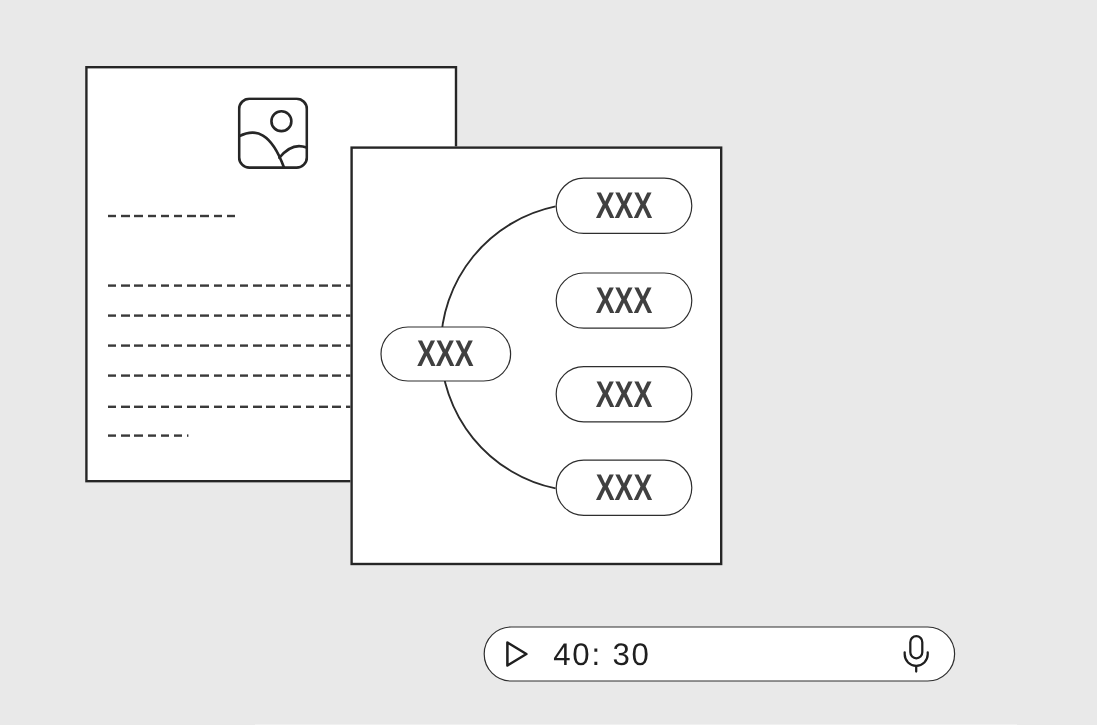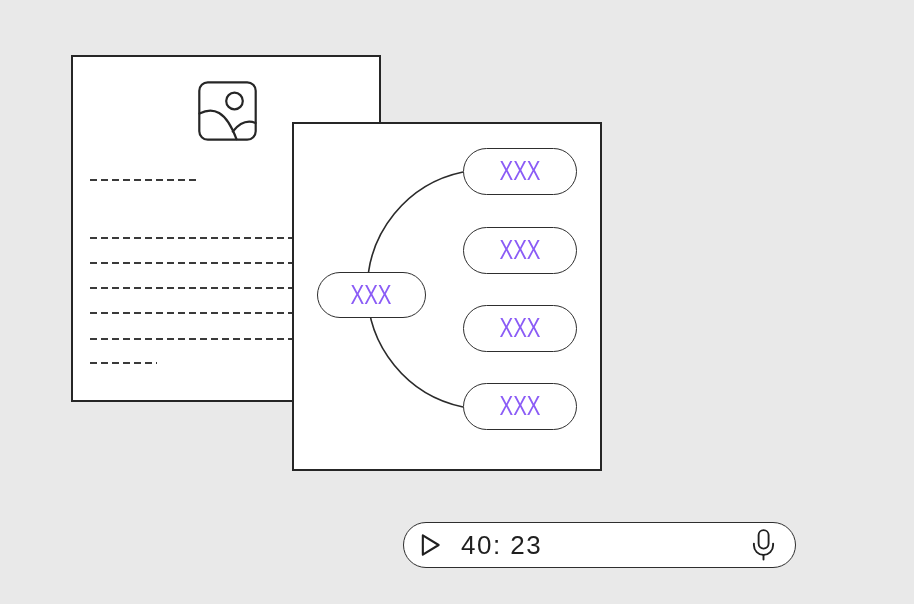--- a/index.html
+++ b/index.html
@@ -33,21 +33,21 @@
   .dash.b5 { left:17px; top:281px; width:215px; }
   .dash.short { left:17px; top:305px; width:67px; }
 
   .arcs { position:absolute; left:0; top:0; width:306px; height:345px; }
 
   .node {
     position:absolute; background:#ffffff;
     border:1.5px solid #2e2e2e; border-radius:24px;
     box-sizing:border-box;
     display:flex; align-items:center; justify-content:center;
-    font-size:27px; color:#8b5cf6;
+    font-size:31px; color:#404040;font-weight:bold;
   }
   .node span { display:inline-block; transform:scaleX(0.76); white-space:nowrap; }
   .node.root { left:23px;  top:148px; width:109px; height:46px; }
   .node.c0   { left:169px; top:24px;  width:114px; height:47px; }
   .node.c1   { left:169px; top:103px; width:114px; height:47px; }
   .node.c2   { left:169px; top:181px; width:114px; height:47px; }
   .node.c3   { left:169px; top:259px; width:114px; height:47px; }
 
   .player {
     position:absolute; left:403px; top:522px; width:393px; height:46px;
@@ -104,21 +104,21 @@
     </div>
     <div class="node c3">
       <span>XXX</span>
     </div>
   </div>
 
   <div class="player">
     <svg class="play-btn" viewBox="0 0 24 27">
       <path d="M 4 3.5 L 20.5 13.5 L 4 23.5 Z" fill="none" stroke="#1f1f1f" stroke-width="2.2" stroke-linejoin="round" stroke-linecap="round"></path>
     </svg>
-    <span class="time">40: 23</span>
+    <span class="time">40: 30</span>
     <svg class="mic-btn" viewBox="0 0 24 34">
       <g fill="none" stroke="#1f1f1f" stroke-width="2" stroke-linecap="round">
         <rect x="6.8" y="1.2" width="10.6" height="19.6" rx="5.3"></rect>
         <path d="M 1.8 15.5 v 1.8 a 10.2 10.2 0 0 0 20.4 0 v -1.8"></path>
         <path d="M 12 28 V 32.5"></path>
       </g>
     </svg>
   </div>
 
 </div>

